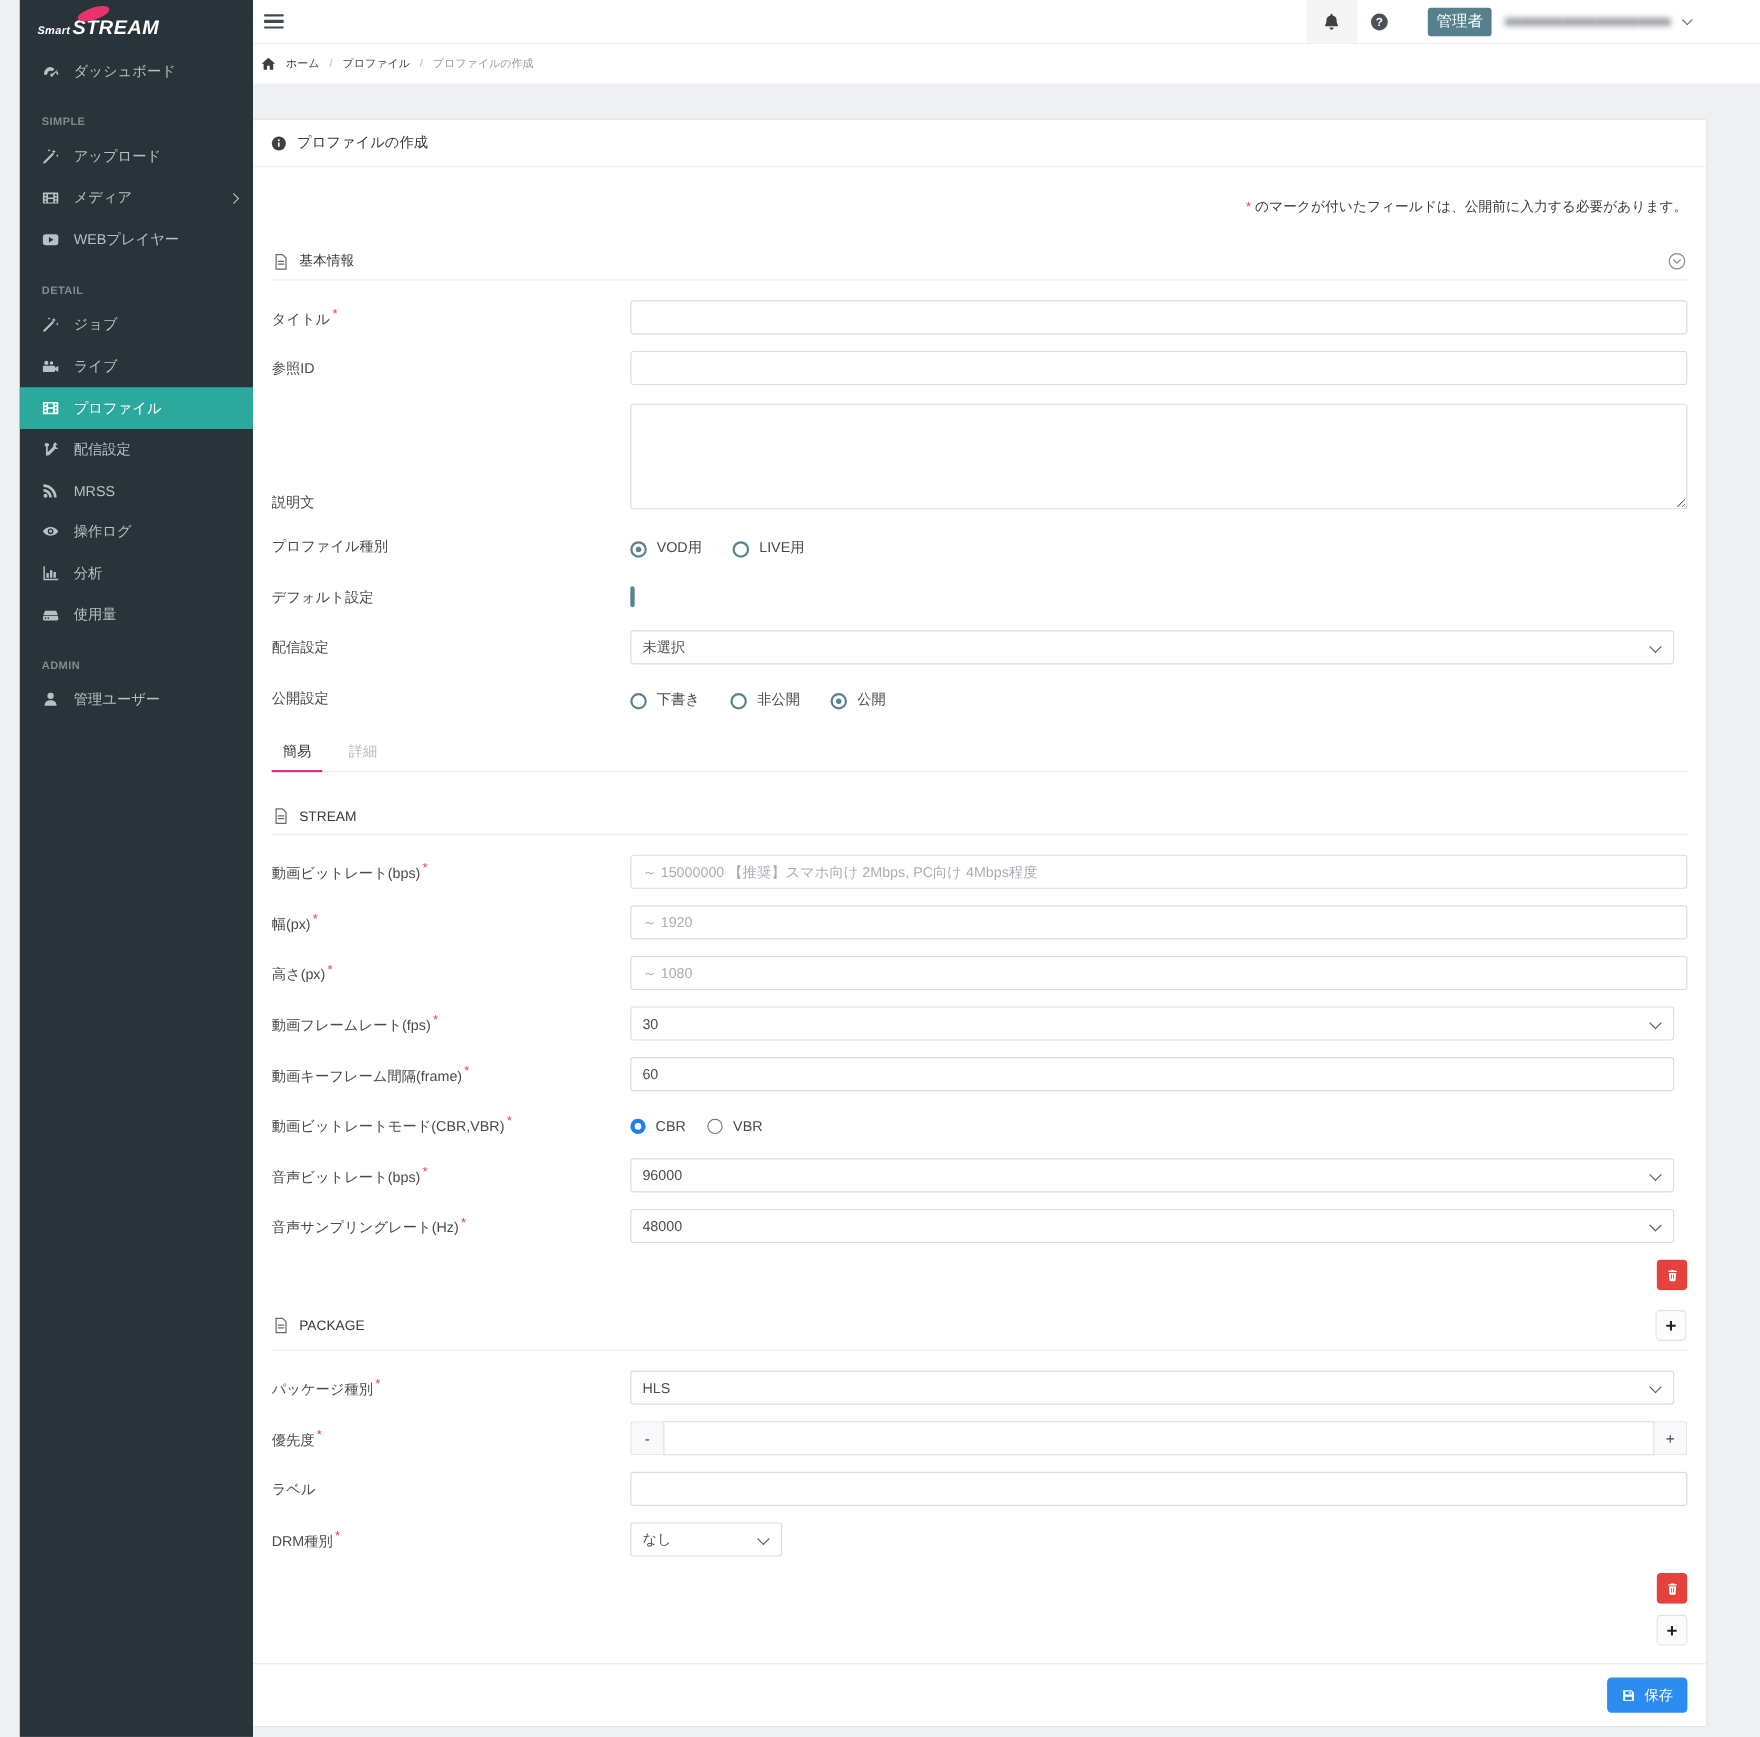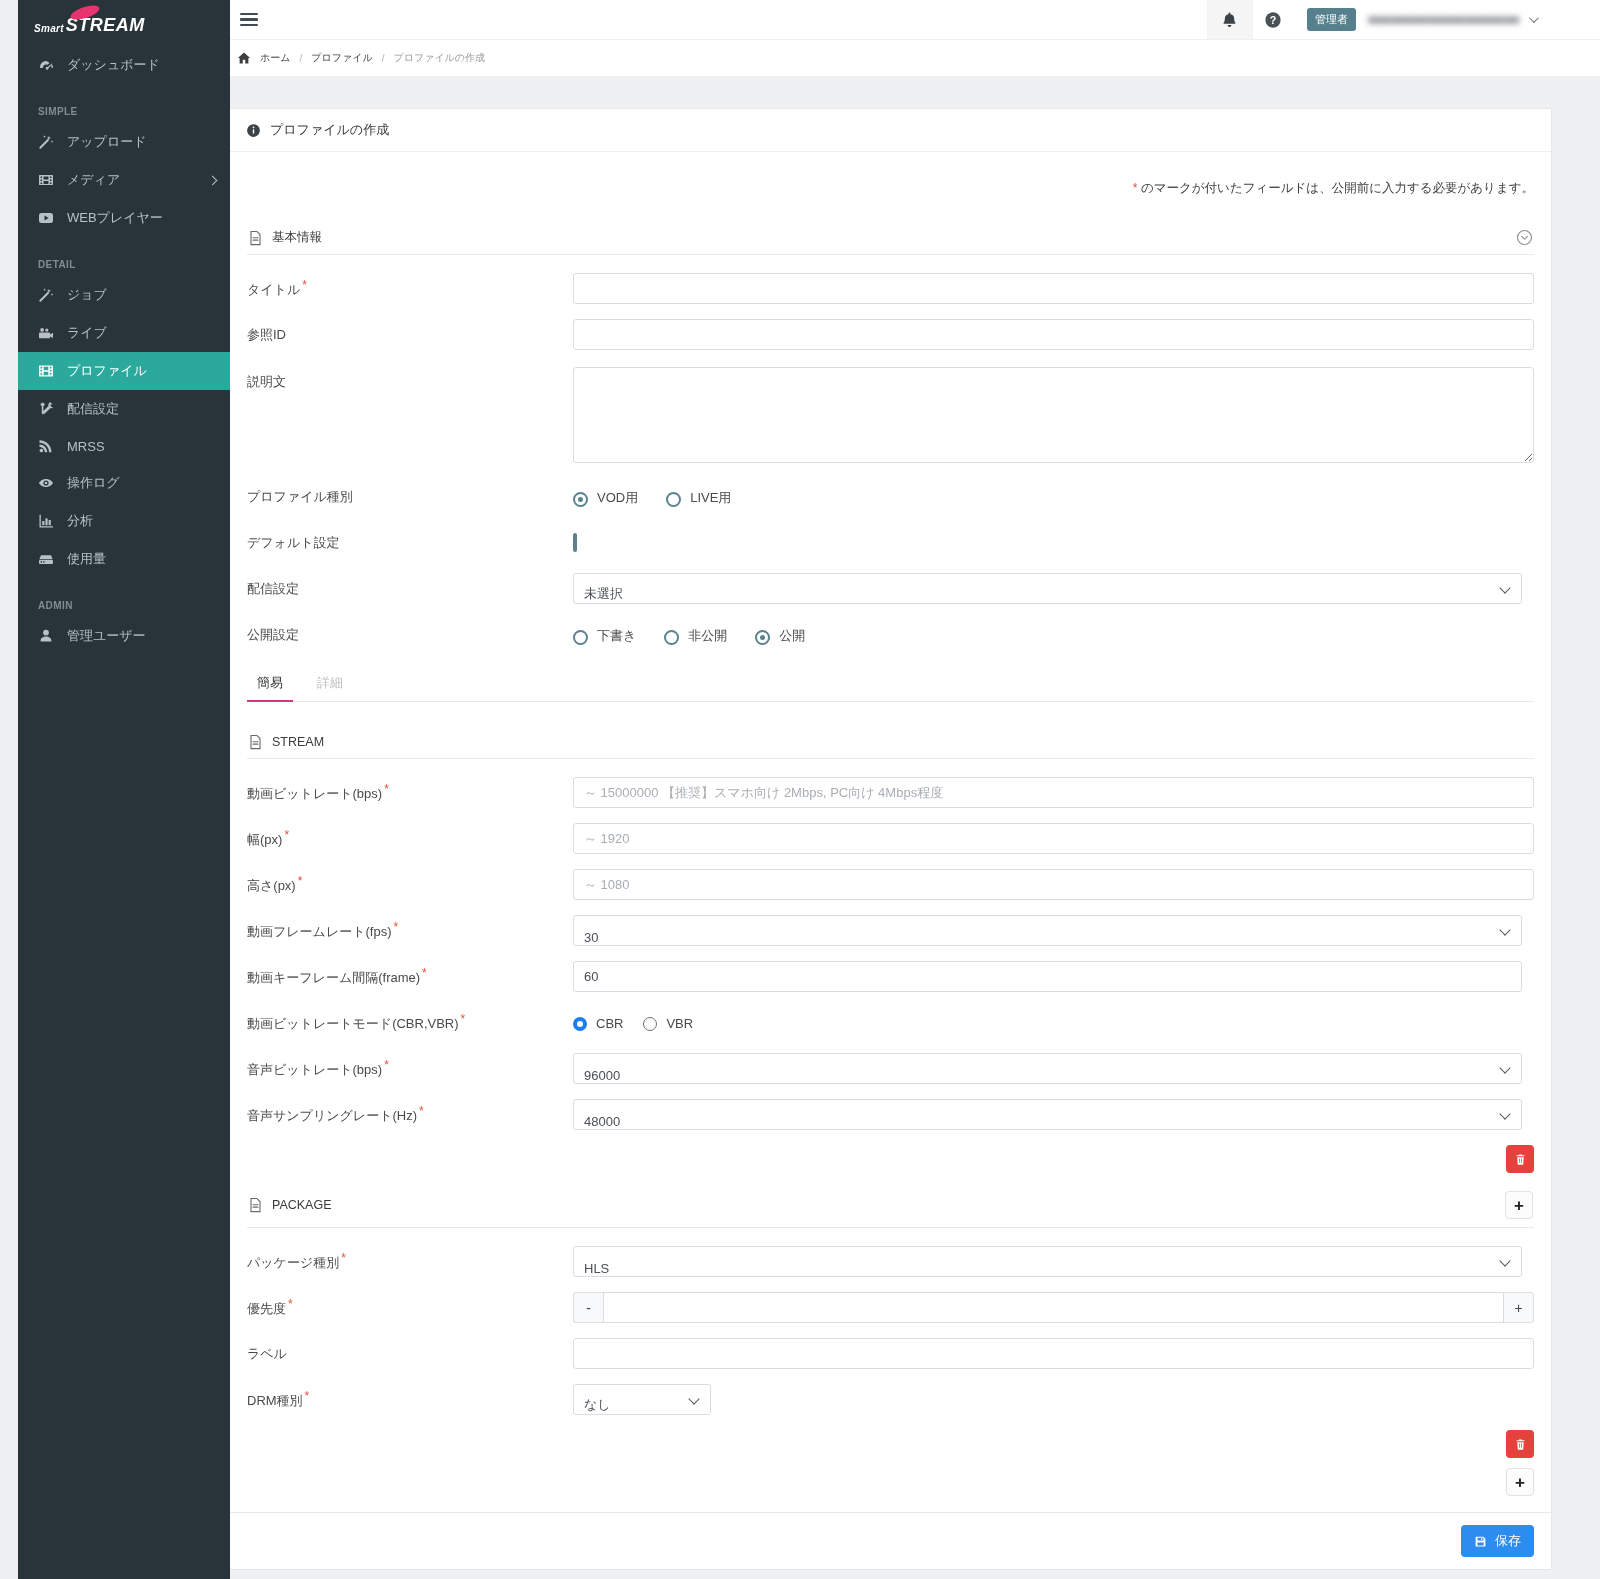--- a/index.html
+++ b/index.html
@@ -22,21 +22,21 @@
   
   .main { margin-left:212px; }
   .topbar { height:40px; background:#fff; display:flex; align-items:center; border-bottom:1px solid #f0f0f0; }
   .hamburger { margin-left:28px; width:18px; cursor:pointer; }
   .hamburger div { height:2.4px; background:#414b52; margin:3px 0; border-radius:1px; }
   .top-right { margin-left:auto; display:flex; align-items:center; padding-right:64px; height:100%; }
   .bell-wrap { height:100%; width:46px; display:flex; align-items:center; justify-content:center; background:#f5f5f5; cursor:pointer; }
   .bell-wrap svg { width:17px; height:17px; fill:#3c4247; }
   .help-wrap { width:40px; display:flex; justify-content:center; cursor:pointer; }
   .help-wrap svg { width:18px; height:18px; }
-  .role-badge { background:#56808e; color:#fff; font-size:11px; padding:4px 8px; border-radius:3px; margin:0 12px 0 14px; }
+  .role-badge { background:#56808e; color:#fff; font-size:14px; padding:4px 8px; border-radius:3px; margin:0 12px 0 24px; }
   .user-masked { color:#6a7177; font-size:12.5px; filter:blur(3px); max-width:180px; overflow:hidden; white-space:nowrap; }
   .caret-down { width:7px; height:7px; border-right:1.5px solid #6a7177; border-bottom:1.5px solid #6a7177; transform:rotate(45deg) translateY(-2px); margin-left:10px; }
   
   .breadcrumb { height:36px; background:#fff; display:flex; align-items:center; gap:9px; padding-left:25px; font-size:10px; color:#3f3f3f; }
   .breadcrumb svg { width:14px; height:14px; fill:#3f3f3f; }
   .breadcrumb .sep { color:#b5b5b5; }
   .breadcrumb .current { color:#9a9a9a; }
   
   .content { padding:32px 48px 40px 17px; }
   .card { background:#fff; border:1px solid #e6e6e6; border-radius:2px; }
@@ -46,33 +46,33 @@
   .req-note { text-align:right; font-size:12.5px; color:#3d3d3d; margin:14px 0 24px; }
   .req { color:#e74c3c; font-size:12px; vertical-align:super; padding-left:2px; }
   
   .sec-head { display:flex; align-items:center; gap:9px; padding:8px 1px; border-bottom:1px solid #e9e9e9; font-size:12.5px; color:#3a3a3a; }
   .sec-head svg.doc { width:15px; height:16px; }
   .sec-head .collapse-btn { margin-left:auto; cursor:pointer; line-height:0; }
   .sec-head .collapse-btn svg { width:17px; height:17px; }
   
   .sec-rows { margin-top:18px; }
   .frow { display:flex; align-items:center; margin-bottom:15px; min-height:31px; }
-  .frow.top { align-items:flex-start;margin-top:17px; }
+  .frow.top { align-items:flex-end;margin-top:17px; }
   .frow.top .flabel { padding-top:6px; }
   .flabel { width:326px; flex:none; font-size:13px; color:#4a4a4a; }
   .fctl { flex:1; position:relative; }
   .tinput, .sel, textarea.tarea {
     width:100%; height:31px; border:1px solid #d9dde1; border-radius:3px;
     padding:0 10px; font-size:13px; color:#495057; background:#fff;
     font-family:"Liberation Sans","DejaVu Sans",sans-serif; outline:none;
   }
   .tinput::placeholder { color:#a9aeb4; }
   textarea.tarea { height:96px; padding:6px 10px; resize:vertical; }
   .ctl-narrow { width:calc(100% - 12px); }
-  .sel { display:flex; align-items:flex-end; cursor:pointer; position:relative; padding-right:30px; }
+  .sel { display:flex; align-items:center; cursor:pointer; position:relative; padding-right:30px; }
   .sel .chev { position:absolute; right:12px; top:10px; width:8px; height:8px; border-right:1.6px solid #5a5a5a; border-bottom:1.6px solid #5a5a5a; transform:rotate(45deg); }
   .sel-sm { width:138px; }
   
   .opt-group { display:flex; align-items:center; gap:28px; padding-top:2px; }
   .opt { display:flex; align-items:flex-end; gap:9px; cursor:pointer; color:#4a4a4a; }
   .crad { width:15px; height:15px; border:2px solid #5a828f; border-radius:50%; position:relative; flex:none; }
   .crad.checked::after { content:""; position:absolute; left:3px; top:3px; width:5px; height:5px; border-radius:50%; background:#5a828f; }
   .nrad { width:14px; height:14px; border:1.5px solid #707070; border-radius:50%; background:#fff; flex:none; }
   .nrad.checked { border:4.5px solid #1c7ef0; }
   .cbox { width:15px; height:15px; border:2px solid #5a828f; border-radius:2px; background:#fff; cursor:pointer; }

